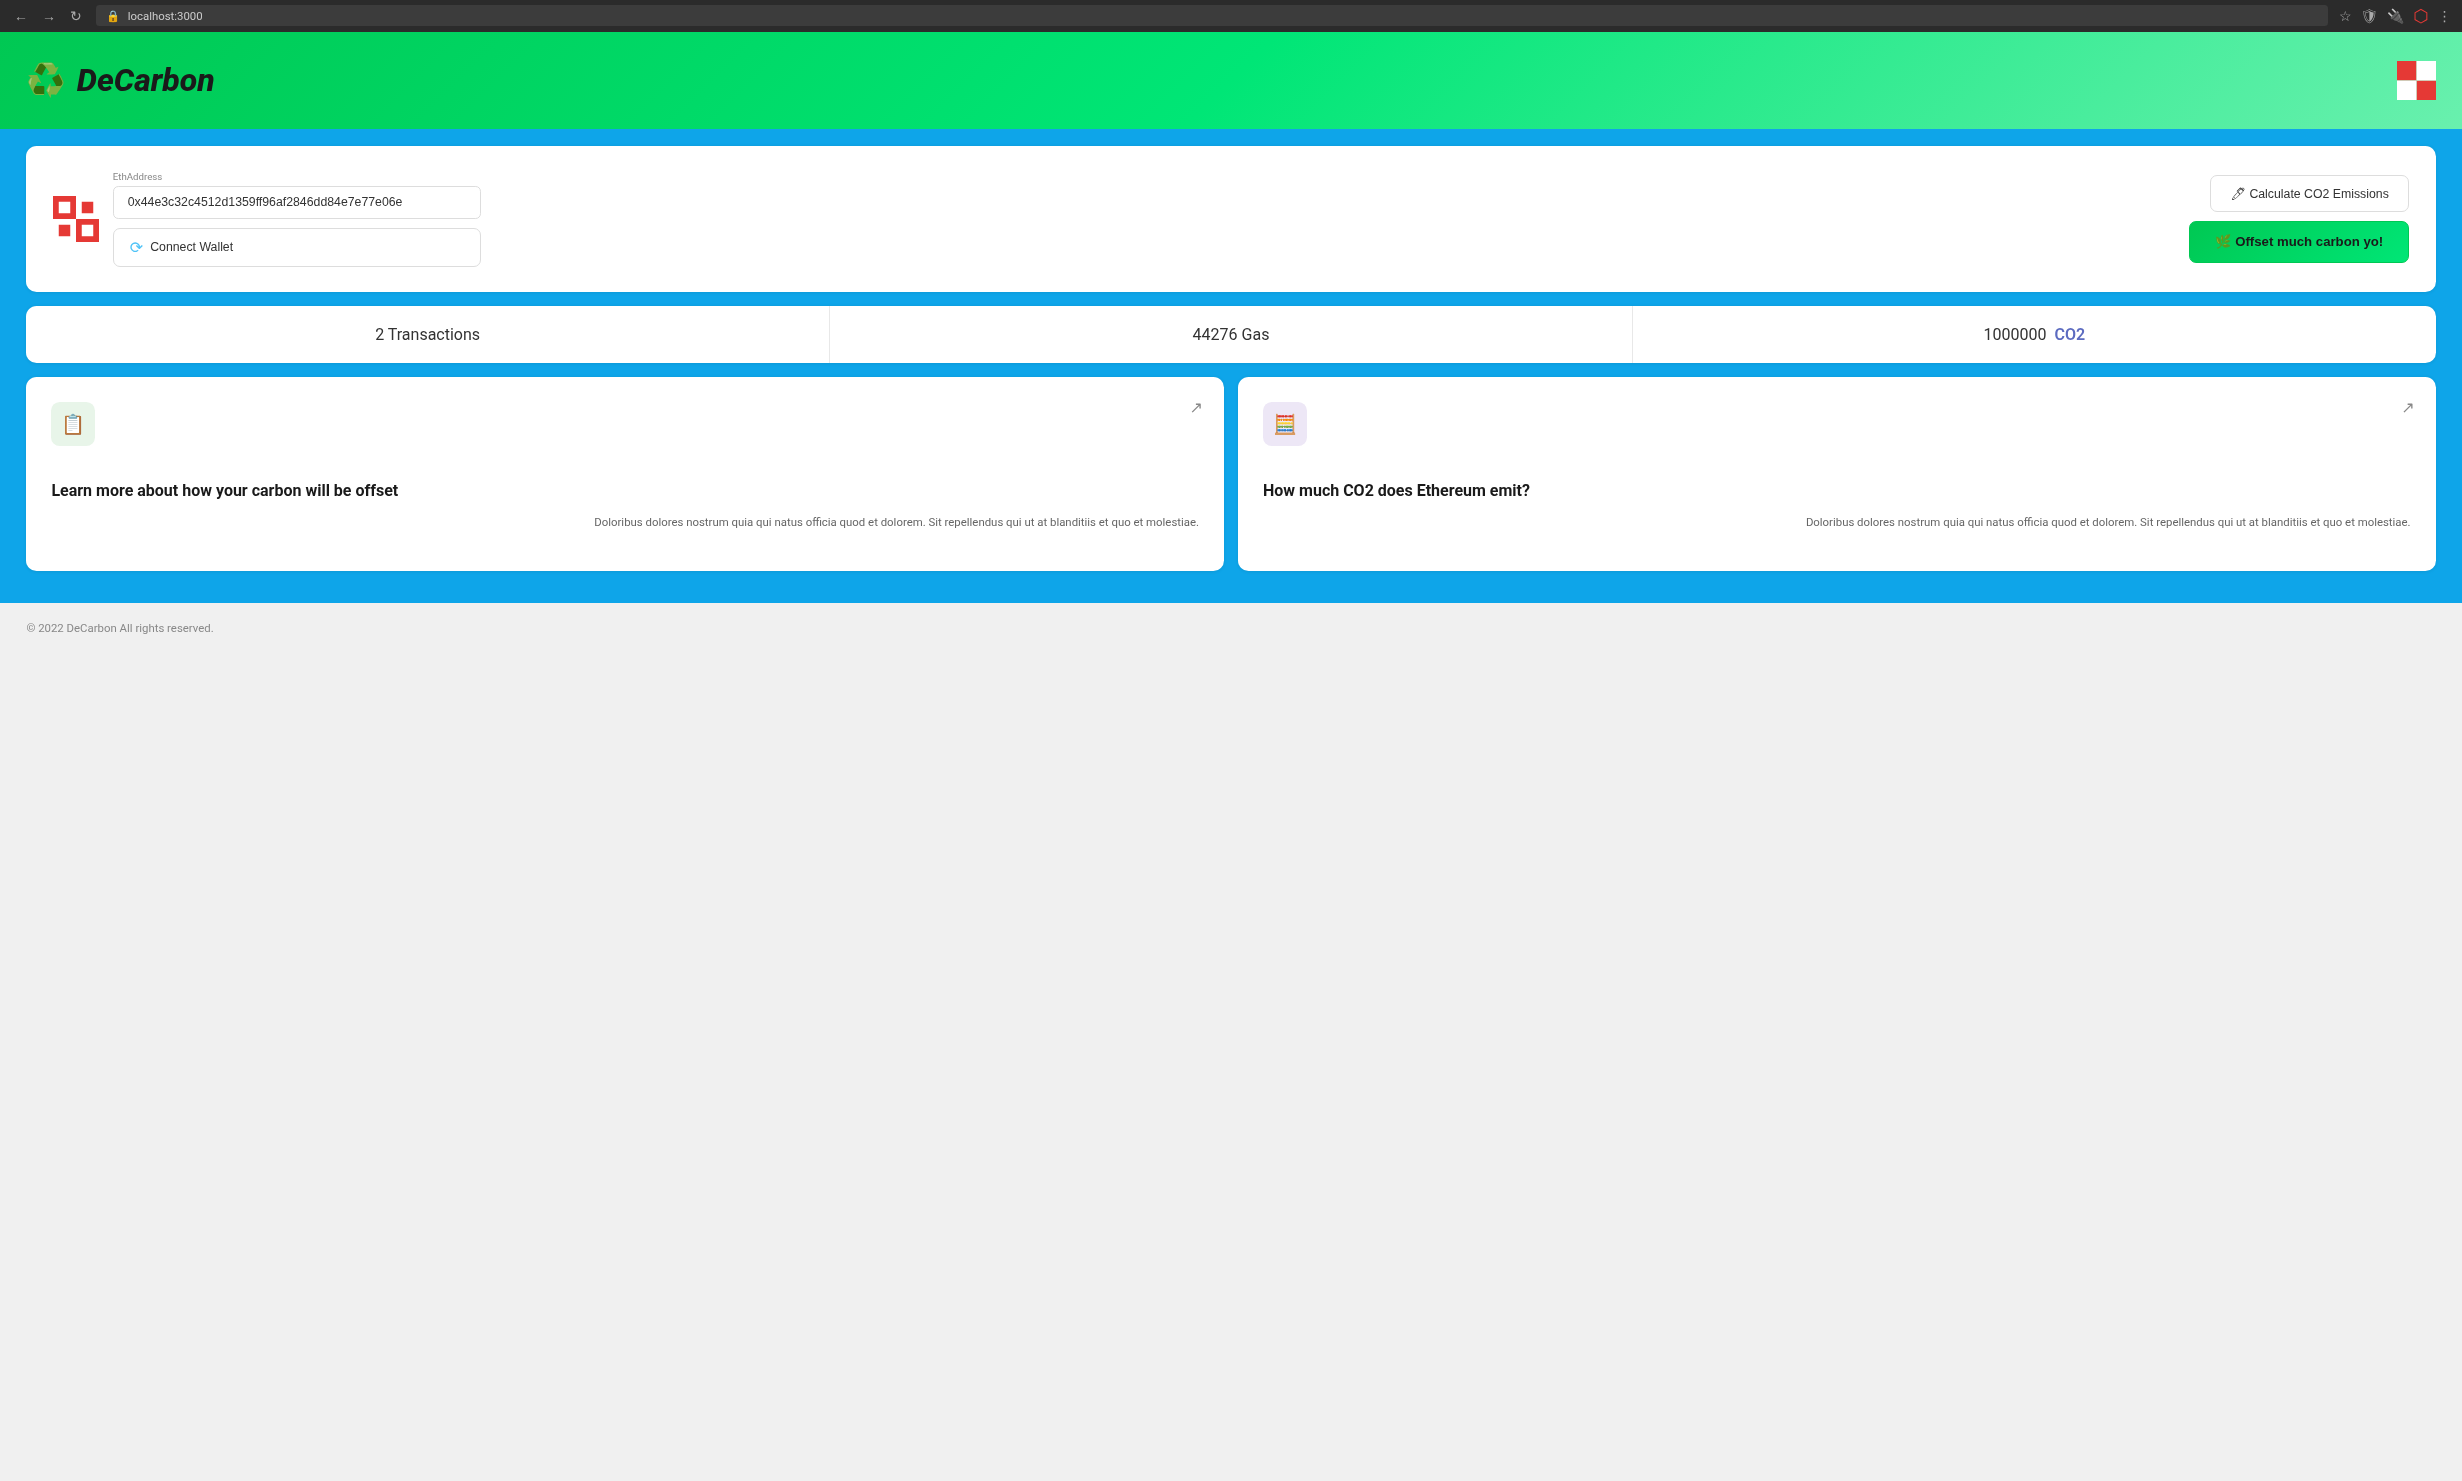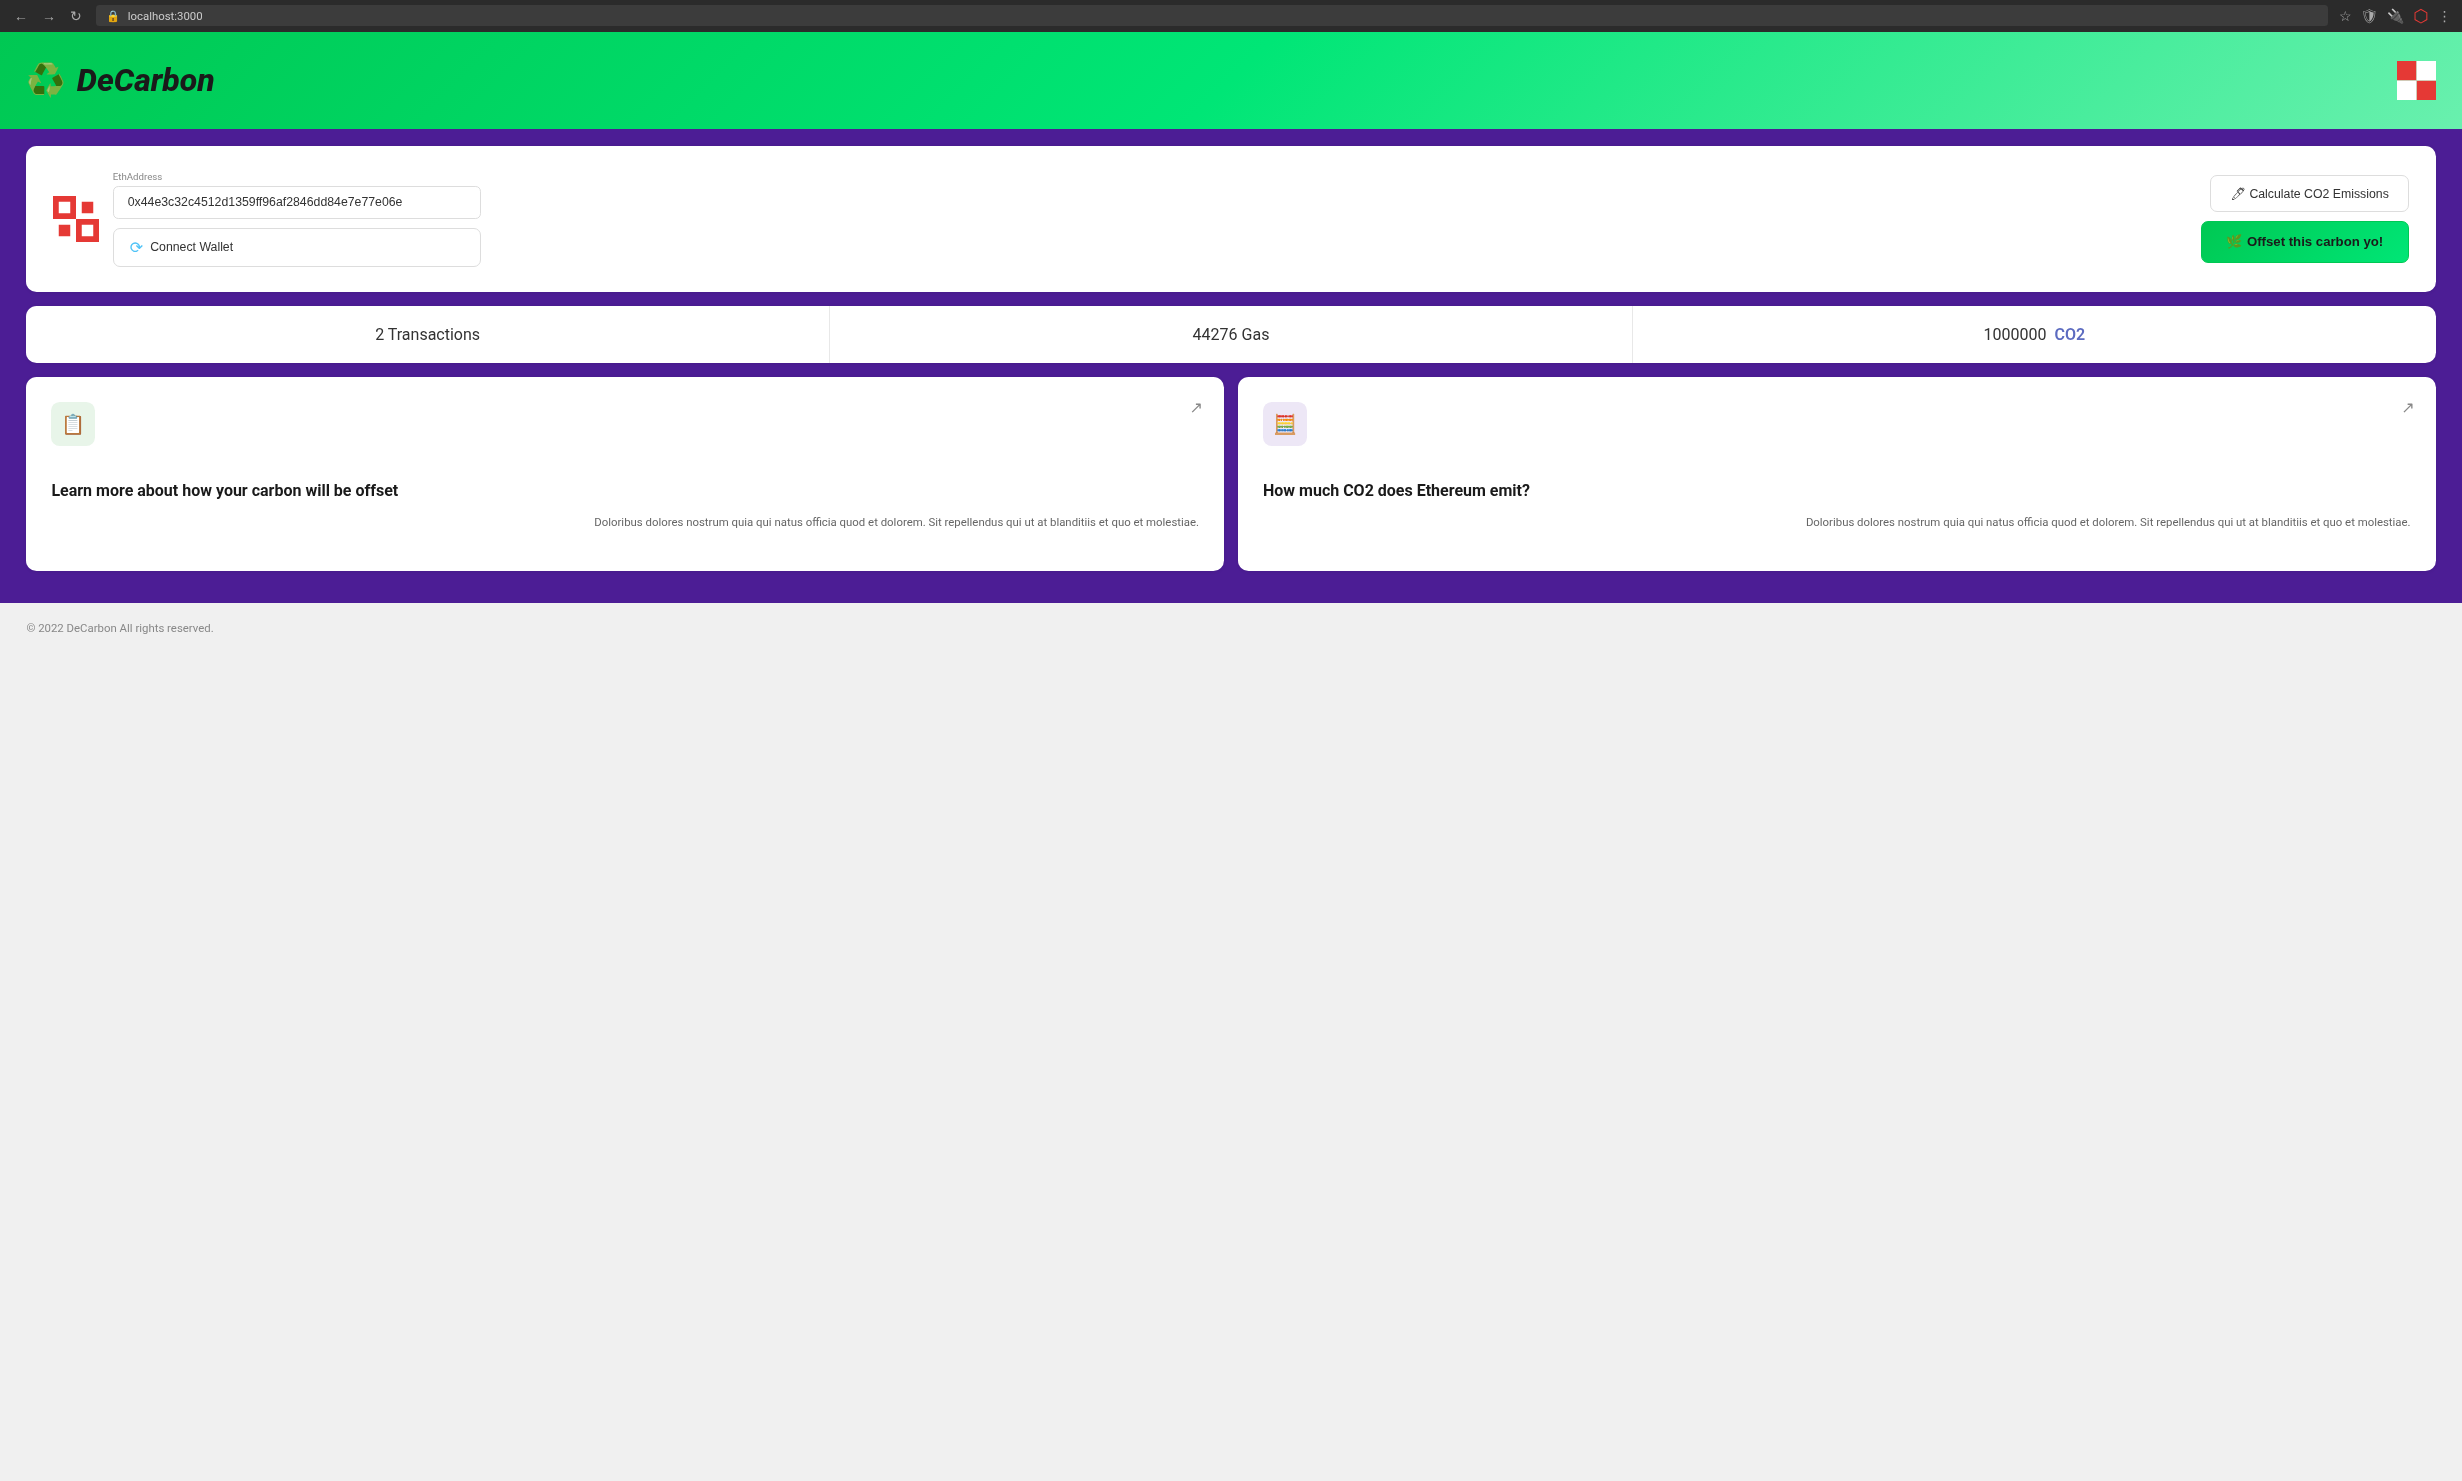--- a/index.html
+++ b/index.html
@@ -75,21 +75,21 @@
       color: #1a1a1a;
     }
     .header-avatar {
       width: 39px;
       height: 39px;
     }
 
     
     .main-content {
       padding: 17.6px 26.4px;
-      background: #4c1d95;
+      background: #0ea5e9;
     }
 
     
     .main-card {
       background: #fff;
       border-radius: 10.6px;
       padding: 25px 26.4px;
       margin-bottom: 14px;
       display: flex;
       align-items: center;
@@ -327,21 +327,21 @@
           <span class="btn-icon">⟳</span>
           <span>Connect Wallet</span>
         </button>
       </div>
     </div>
     <div class="card-right">
       <button class="calc-btn">
         <span>🖊 Calculate CO2 Emissions</span>
       </button>
       <button class="offset-btn">
-        <span>🌿 Offset this carbon yo!</span>
+        <span>🌿 Offset much carbon yo!</span>
       </button>
     </div>
   </div>
 
   <div class="stats-card">
     <div class="stat-item">
       <span>2 Transactions</span>
     </div>
     <div class="stat-item">
       <span>44276 Gas</span>

